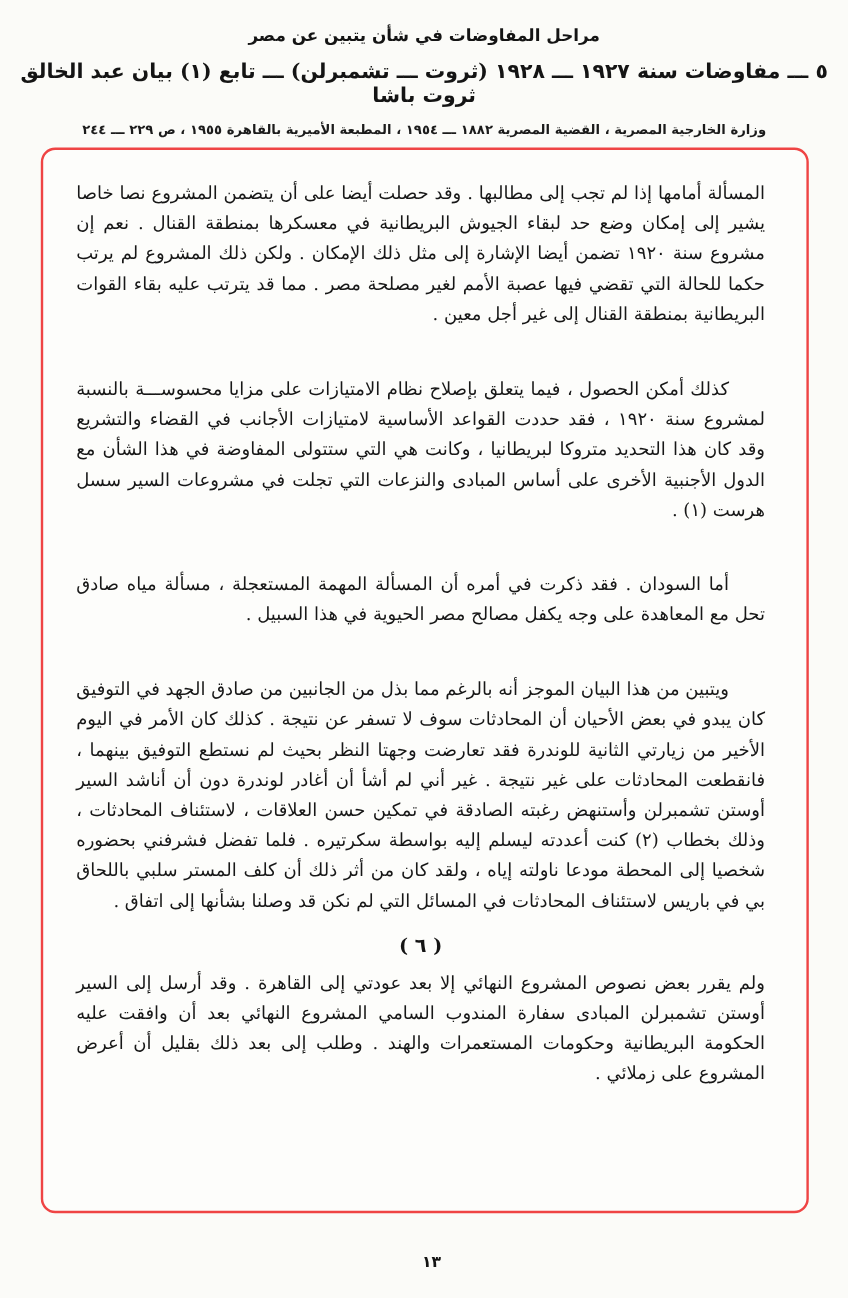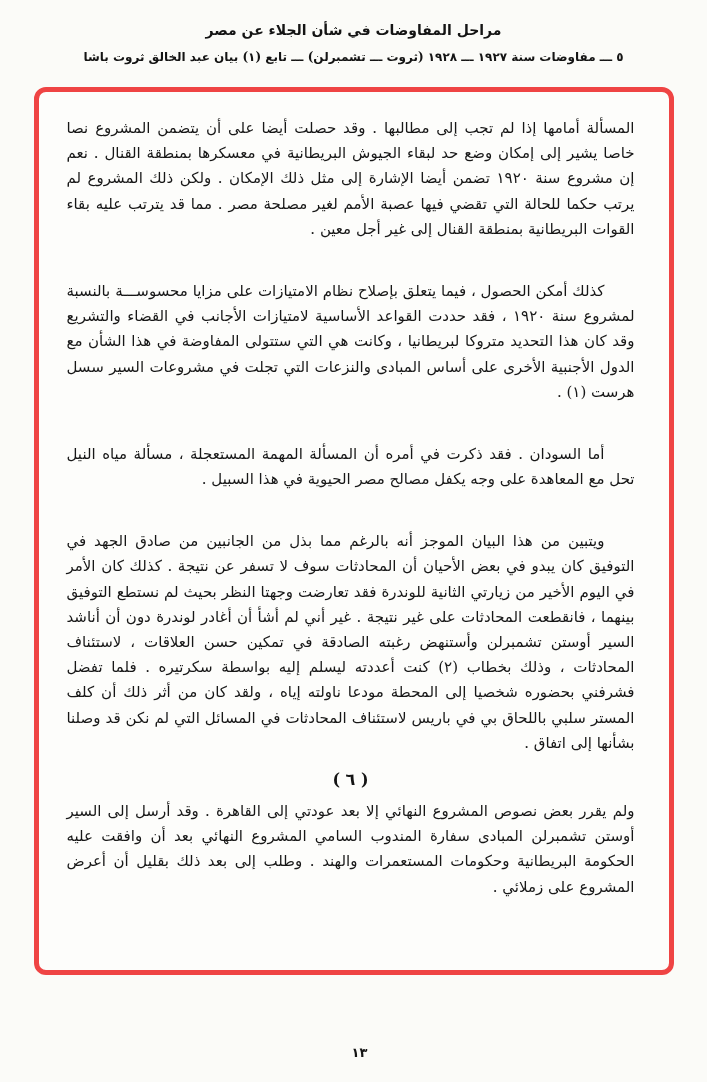--- a/index.html
+++ b/index.html
@@ -17,35 +17,35 @@
     padding-top: 22px;
     direction: rtl;
   }
   .header .title {
     font-size: 14px;
     font-weight: bold;
     letter-spacing: 0.5px;
     margin-bottom: 12px;
   }
   .header .subtitle {
-    font-size: 12px;
+    font-size: 17px;
     font-weight: bold;
-    margin-bottom: 23px;
+    margin-bottom: 12px;
   }
   .header .source {
     font-size: 11px;
     font-weight: bold;
     color: #1b1b1b;
     margin-bottom: 6px;
   }
   .scan-frame {
     margin: 8px auto 0;
     width: 640px;
     height: 888px;
-    border: 5px solid #ef4444;
+    border: 2px solid #ef4444;
     border-radius: 12px;
     padding: 24px 34px 14px 28px;
     background: #fdfdfb;
     overflow: hidden;
     direction: rtl;
   }
   .para {
     font-size: 15px;
     line-height: 1.68;
     text-align: justify;
@@ -79,28 +79,29 @@
     text-align: center;
     font-size: 13px;
     font-weight: bold;
     margin-left: 12px;
   }
 </style>
 </head>
 <body>
 
 <div class="header">
-  <div class="title">مراحل المفاوضات في شأن الجلاء عن مصر</div>
+  <div class="title">مراحل المفاوضات في شأن يتبين عن مصر</div>
   <div class="subtitle">٥ ـــ مفاوضات سنة ١٩٢٧ ـــ ١٩٢٨ (ثروت ـــ تشمبرلن) ـــ تابع (١) بيان عبد الخالق ثروت باشا</div>
+  <div class="source">وزارة الخارجية المصرية ، القضية المصرية ١٨٨٢ ـــ ١٩٥٤ ، المطبعة الأميرية بالقاهرة ١٩٥٥ ، ص ٢٢٩ ـــ ٢٤٤</div>
 </div>
 
 <div class="scan-frame">
   <p class="para">المسألة أمامها إذا لم تجب إلى مطالبها . وقد حصلت أيضا على أن يتضمن المشروع نصا خاصا يشير إلى إمكان وضع حد لبقاء الجيوش البريطانية في معسكرها بمنطقة القنال . نعم إن مشروع سنة ١٩٢٠ تضمن أيضا الإشارة إلى مثل ذلك الإمكان . ولكن ذلك المشروع لم يرتب حكما للحالة التي تقضي فيها عصبة الأمم لغير مصلحة مصر . مما قد يترتب عليه بقاء القوات البريطانية بمنطقة القنال إلى غير أجل معين .</p>
   <p class="para indent">كذلك أمكن الحصول ، فيما يتعلق بإصلاح نظام الامتيازات على مزايا محسوســـة بالنسبة لمشروع سنة ١٩٢٠ ، فقد حددت القواعد الأساسية لامتيازات الأجانب في القضاء والتشريع وقد كان هذا التحديد متروكا لبريطانيا ، وكانت هي التي ستتولى المفاوضة في هذا الشأن مع الدول الأجنبية الأخرى على أساس المبادى والنزعات التي تجلت في مشروعات السير سسل هرست (١) .</p>
-  <p class="para indent">أما السودان . فقد ذكرت في أمره أن المسألة المهمة المستعجلة ، مسألة مياه النيل تحل مع المعاهدة على وجه يكفل مصالح مصر الحيوية في هذا السبيل .</p>
+  <p class="para indent">أما السودان . فقد ذكرت في أمره أن المسألة المهمة المستعجلة ، مسألة مياه صادق تحل مع المعاهدة على وجه يكفل مصالح مصر الحيوية في هذا السبيل .</p>
   <p class="para indent">ويتبين من هذا البيان الموجز أنه بالرغم مما بذل من الجانبين من صادق الجهد في التوفيق كان يبدو في بعض الأحيان أن المحادثات سوف لا تسفر عن نتيجة . كذلك كان الأمر في اليوم الأخير من زيارتي الثانية للوندرة فقد تعارضت وجهتا النظر بحيث لم نستطع التوفيق بينهما ، فانقطعت المحادثات على غير نتيجة . غير أني لم أشأ أن أغادر لوندرة دون أن أناشد السير أوستن تشمبرلن وأستنهض رغبته الصادقة في تمكين حسن العلاقات ، لاستئناف المحادثات ، وذلك بخطاب (٢) كنت أعددته ليسلم إليه بواسطة سكرتيره . فلما تفضل فشرفني بحضوره شخصيا إلى المحطة مودعا ناولته إياه ، ولقد كان من أثر ذلك أن كلف المستر سلبي باللحاق بي في باريس لاستئناف المحادثات في المسائل التي لم نكن قد وصلنا بشأنها إلى اتفاق .</p>
 
   <div class="section-marker">( ٦ )</div>
 
   <p class="para">ولم يقرر بعض نصوص المشروع النهائي إلا بعد عودتي إلى القاهرة . وقد أرسل إلى السير أوستن تشمبرلن المبادى سفارة المندوب السامي المشروع النهائي بعد أن وافقت عليه الحكومة البريطانية وحكومات المستعمرات والهند . وطلب إلى بعد ذلك بقليل أن أعرض المشروع على زملائي .</p>
 
 </div>
 
 <div class="page-number">١٣</div>
 

